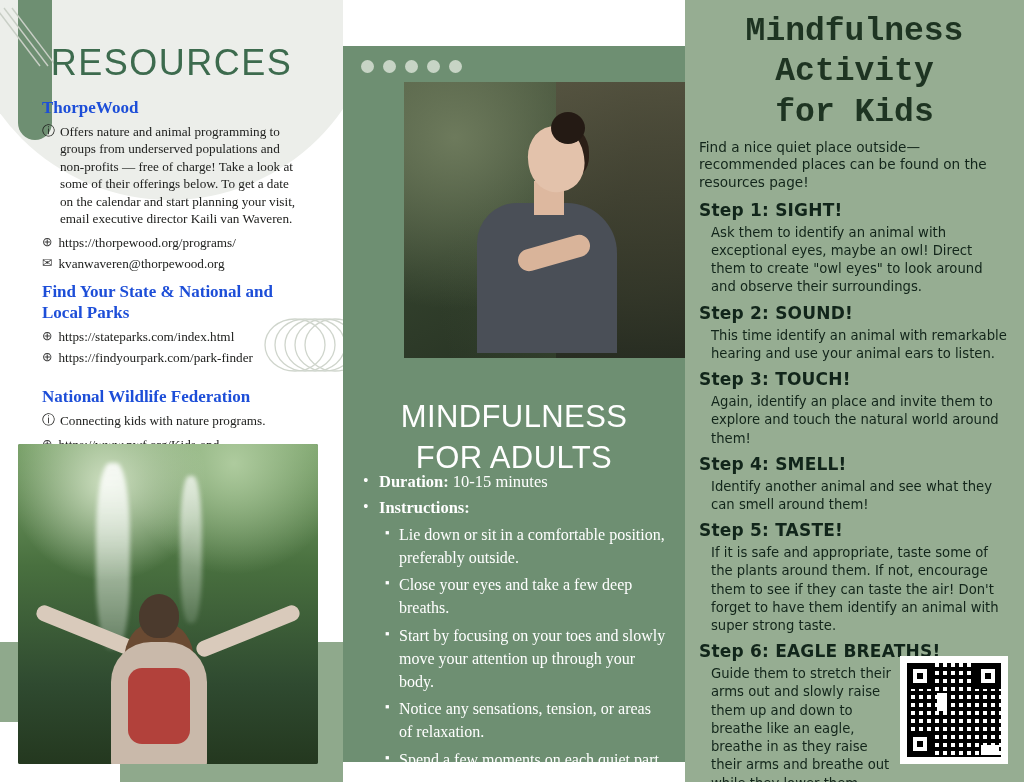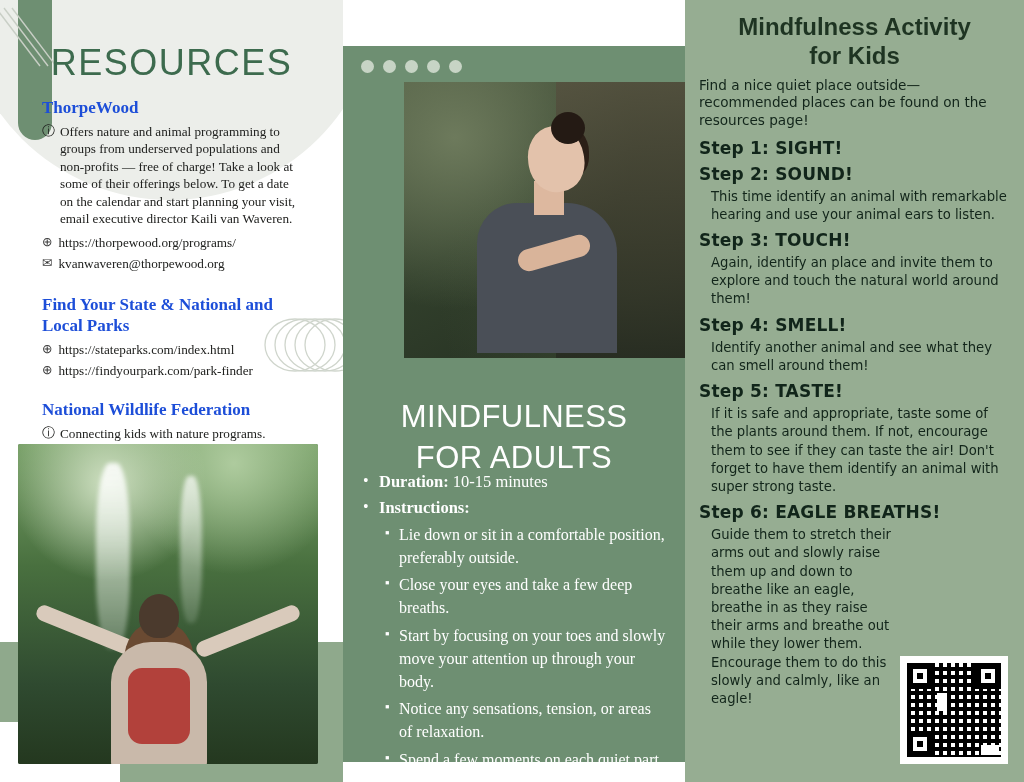--- a/index.html
+++ b/index.html
@@ -101,21 +101,21 @@
     z-index: 5;
     padding: 14px 40px 0 42px;
   }
   .res-head {
     color: #1d4ed8;
     font-size: 17px;
     font-weight: bold;
     margin: 0 0 4px 0;
     line-height: 1.22;
   }
-  .res-head.second { margin-top: 22px; }
+  .res-head.second { margin-top: 9px; }
   .res-head.third { margin-top: 20px; }
   .res-para {
     display: flex;
     align-items: flex-start;
     font-size: 13.2px;
     line-height: 1.33;
     color: #20211f;
     margin: 0 0 6px 0;
   }
   .res-para .ic {
@@ -402,25 +402,25 @@
     background: #96ad92;
     flex: none;
     overflow: hidden;
     padding: 0 14px;
     box-sizing: border-box;
     font-family: "DejaVu Sans", sans-serif;
   }
   .kids-title {
     text-align: center;
     color: #1e3422;
-    font-size: 24px;
+    font-size: 33px;
     font-weight: bold;
     line-height: 1.22;
     margin: 12px 0 6px 0;
-    font-family: Liberation Sans, sans-serif;
+    font-family: Liberation Mono, monospace;
   }
   .kids-intro {
     color: #12251a;
     font-size: 13.6px;
     line-height: 1.3;
     margin: 0 0 8px 0;
     font-family: "DejaVu Sans", sans-serif;
   }
   .step-head {
     color: #11251a;
@@ -616,20 +616,21 @@
   </section>
 
   <section class="panel-right">
     <h1 class="kids-title">
       <span>Mindfulness Activity</span><br>
       <span>for Kids</span>
     </h1>
     <p class="kids-intro">Find a nice quiet place outside— recommended places can be found on the resources page!</p>
 
     <h2 class="step-head">Step 1: SIGHT!</h2>
+    <p class="step-body">Ask them to identify an animal with exceptional eyes, maybe an owl! Direct them to create "owl eyes" to look around and observe their surroundings.</p>
 
     <h2 class="step-head">Step 2: SOUND!</h2>
     <p class="step-body">This time identify an animal with remarkable hearing and use your animal ears to listen.</p>
 
     <h2 class="step-head">Step 3: TOUCH!</h2>
     <p class="step-body">Again, identify an place and invite them to explore and touch the natural world around them!</p>
 
     <h2 class="step-head">Step 4: SMELL!</h2>
     <p class="step-body">Identify another animal and see what they can smell around them!</p>
 

